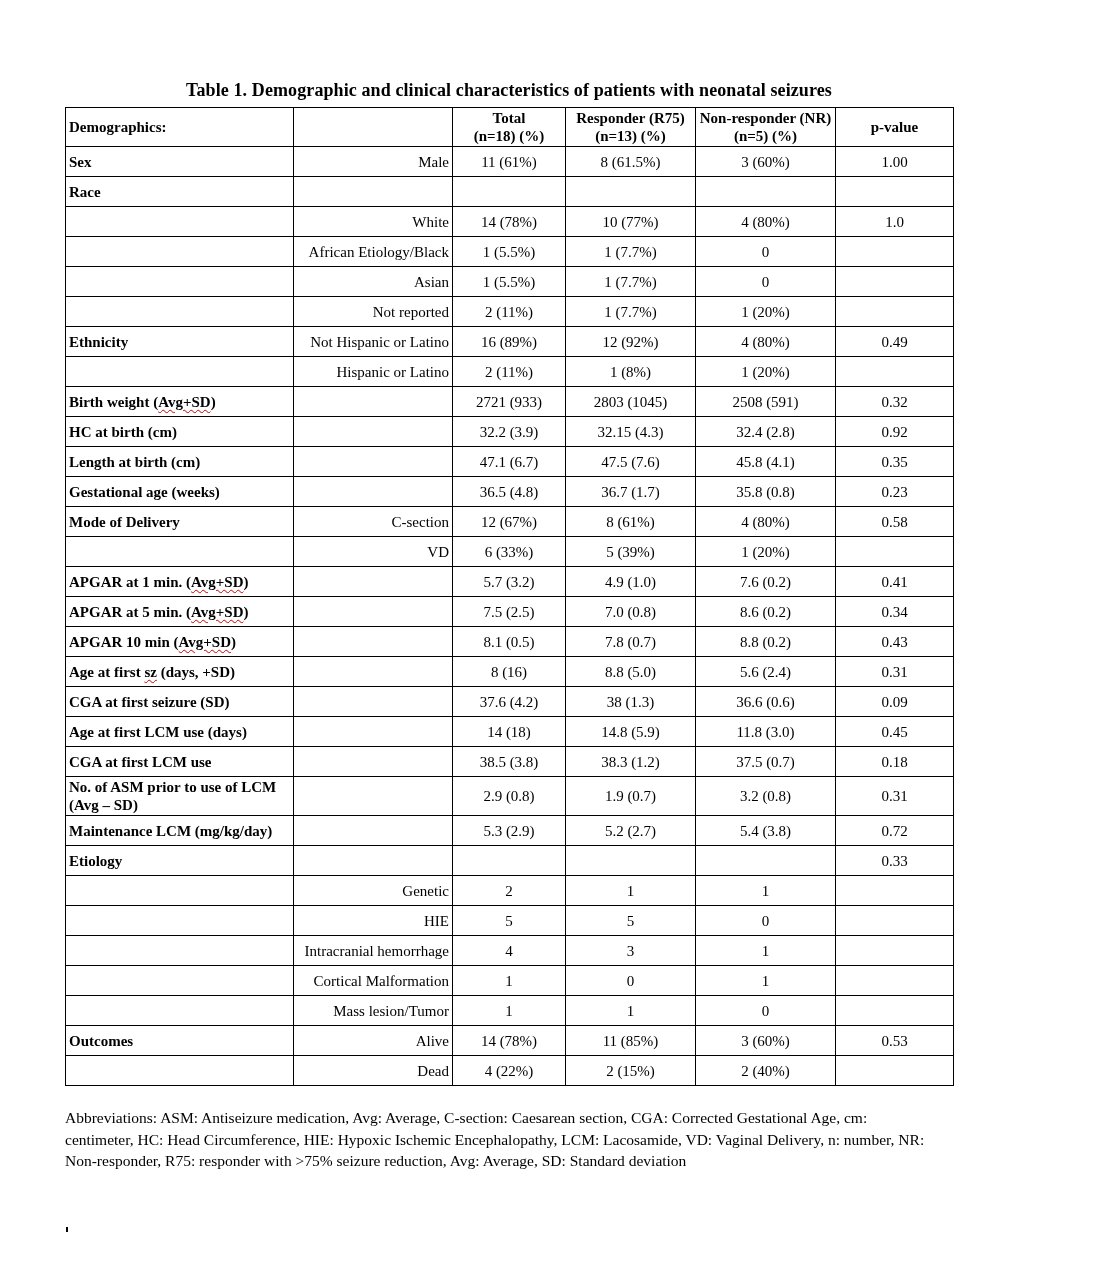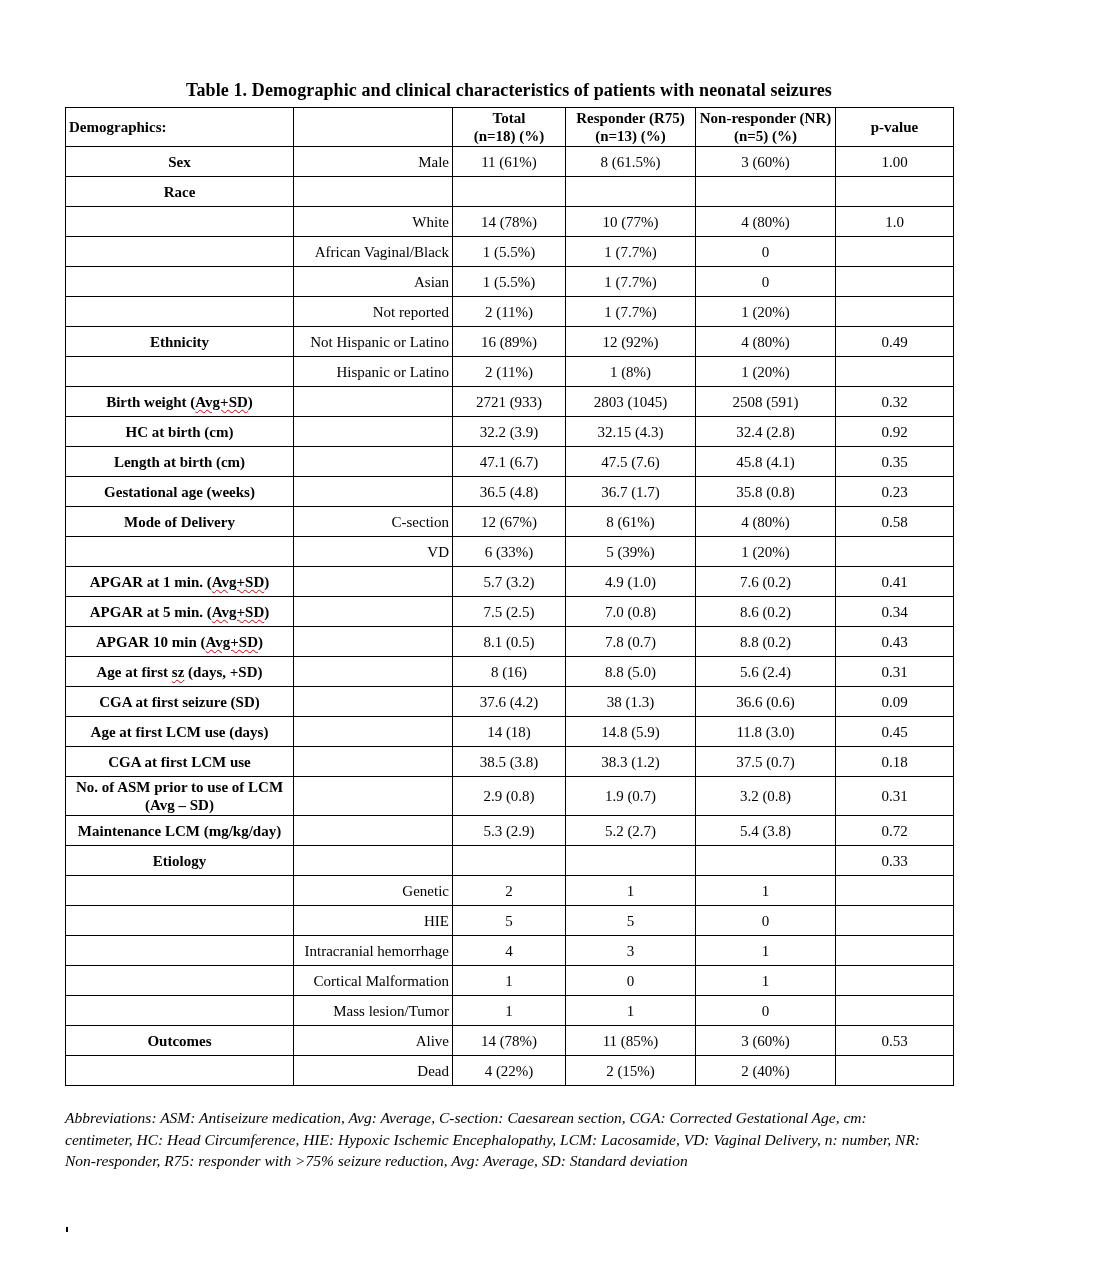--- a/index.html
+++ b/index.html
@@ -44,35 +44,34 @@
     overflow: hidden;
   }
   table.demo th {
     font-weight: bold;
     text-align: center;
     height: 36px;
     line-height: 18px;
   }
   table.demo th.h-left { text-align: left; }
   table.demo td { height: 27px; line-height: 18px; }
-  td.c-label { font-weight: bold; text-align: center; }
+  td.c-label { font-weight: bold; text-align: left; }
   td.c-cat   { text-align: right; }
   td.c-num   { text-align: center; }
   .sp {
     text-decoration-line: underline;
     text-decoration-style: wavy;
     text-decoration-color: #cc0000;
     text-decoration-thickness: 1px;
     text-underline-offset: 2px;
   }
   .footnote {
     margin-top: 21px;
     font-size: 15.5px;
     line-height: 21.5px;
-    font-style: italic;
   }
   .footnote div { white-space: nowrap; }
   .cursor {
     position: absolute;
     left: 66px;
     top: 1227px;
     width: 2px;
     height: 18px;
     background: #000000;
   }
@@ -124,21 +123,21 @@
           <tr>
             <td class="c-label"></td>
             <td class="c-cat">White</td>
             <td class="c-num">14 (78%)</td>
             <td class="c-num">10 (77%)</td>
             <td class="c-num">4 (80%)</td>
             <td class="c-num">1.0</td>
           </tr>
           <tr>
             <td class="c-label"></td>
-            <td class="c-cat">African Vaginal/Black</td>
+            <td class="c-cat">African Etiology/Black</td>
             <td class="c-num">1 (5.5%)</td>
             <td class="c-num">1 (7.7%)</td>
             <td class="c-num">0</td>
             <td class="c-num"></td>
           </tr>
           <tr>
             <td class="c-label"></td>
             <td class="c-cat">Asian</td>
             <td class="c-num">1 (5.5%)</td>
             <td class="c-num">1 (7.7%)</td>

